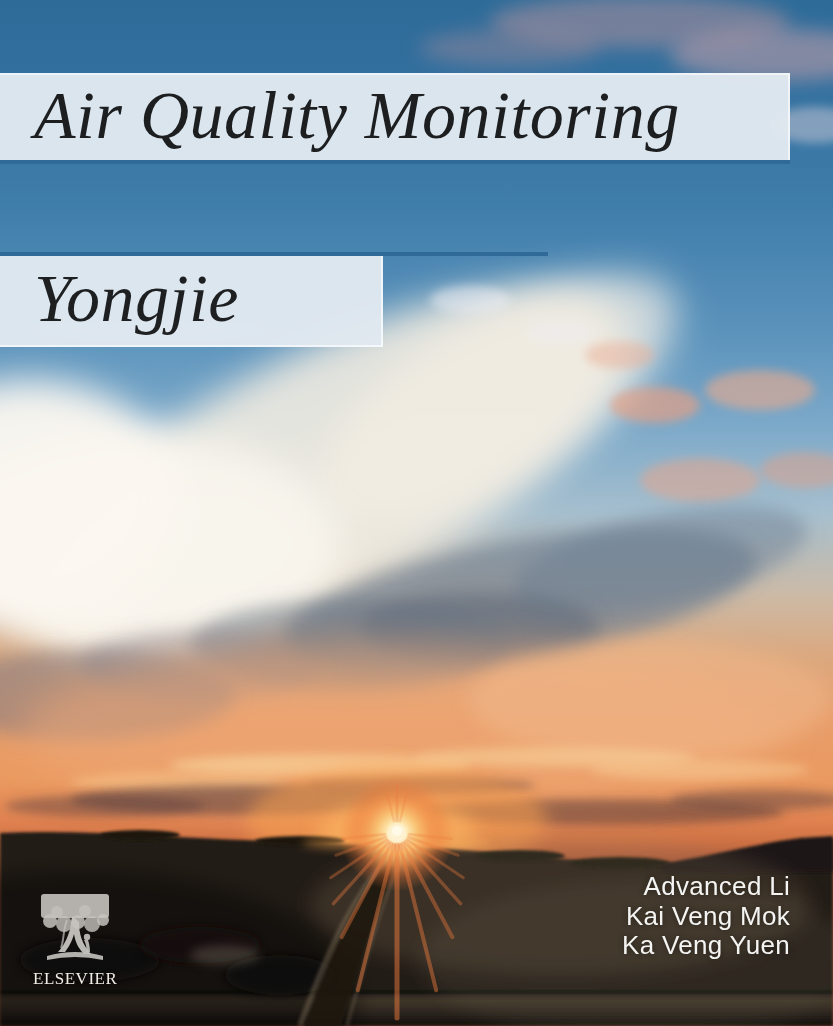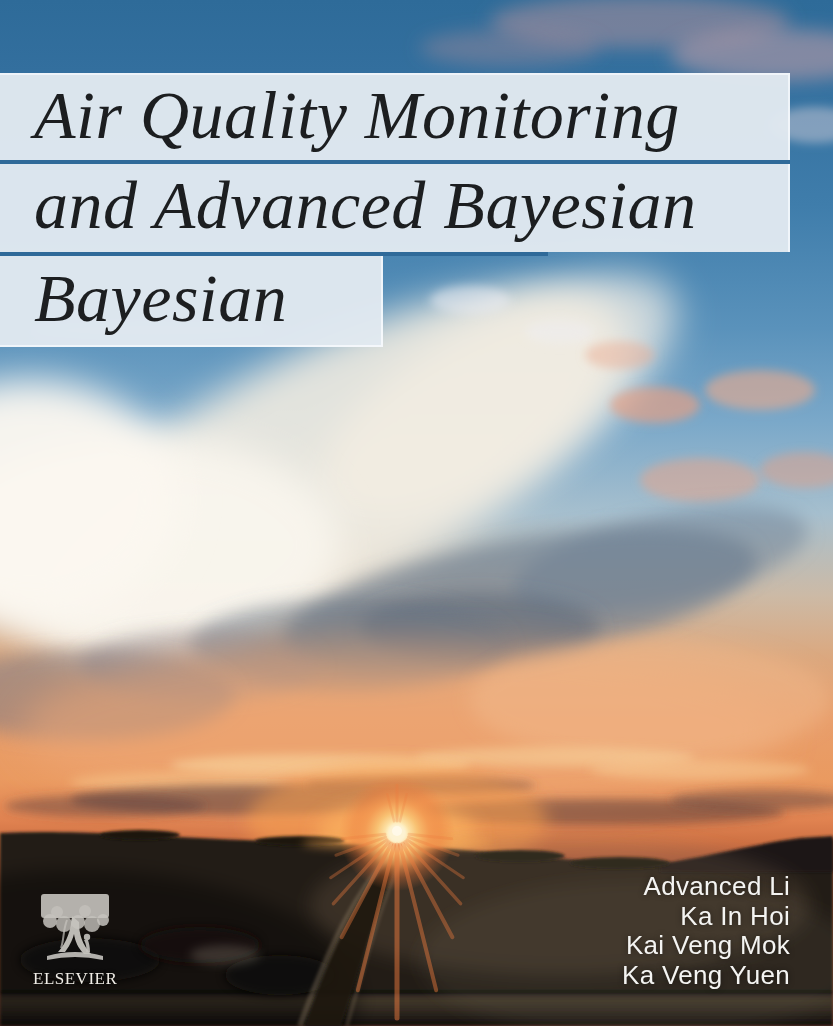--- a/index.html
+++ b/index.html
@@ -227,32 +227,28 @@
       <circle cx="397" cy="833" r="9.5" fill="#fdf3d3" filter="url(#f4)"></circle>
       <circle cx="397" cy="831" r="5" fill="#fff9e8"></circle>
     </g>
   </svg>
 
   <div class="title-block">
     <div class="tbar tbar-1">
       <span class="title-line">Air Quality Monitoring</span>
     </div>
     <div class="tsep tsep-1"></div>
-    <div class="tbar tbar-2">
-      <span class="title-line">and Advanced Bayesian</span>
-    </div>
     <div class="tsep tsep-2"></div>
     <div class="tbar tbar-3">
-      <span class="title-line">Bayesian</span>
+      <span class="title-line">Yongjie</span>
     </div>
   </div>
 
   <div class="authors">
     <div>Advanced Li</div>
-    <div>Ka In Hoi</div>
     <div>Kai Veng Mok</div>
     <div>Ka Veng Yuen</div>
   </div>
 
   <div class="publisher">
     <svg class="tree" width="76" height="72" viewBox="0 0 76 72">
       <g fill="#dedcd6">
 
         <rect x="4" y="0" width="68" height="24" rx="3" opacity="0.9"></rect>
         <circle cx="13" cy="27" r="7" opacity="0.85"></circle>

